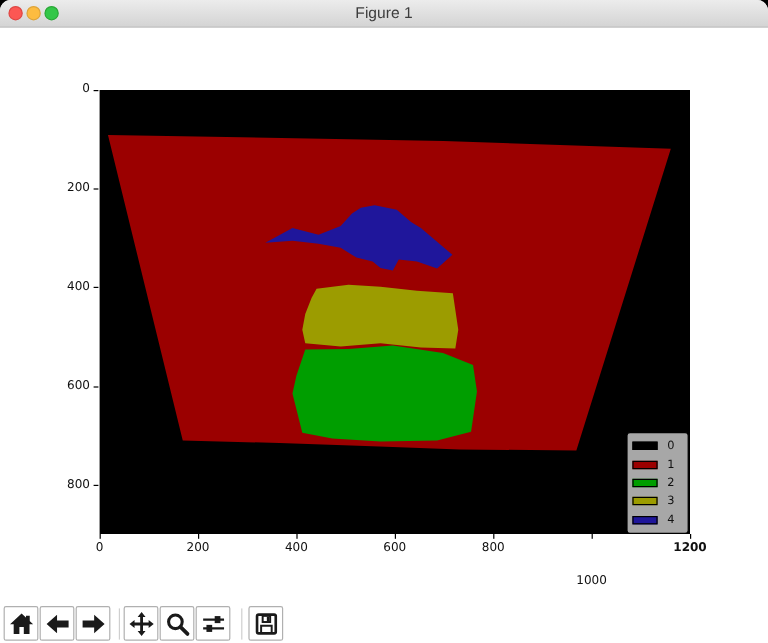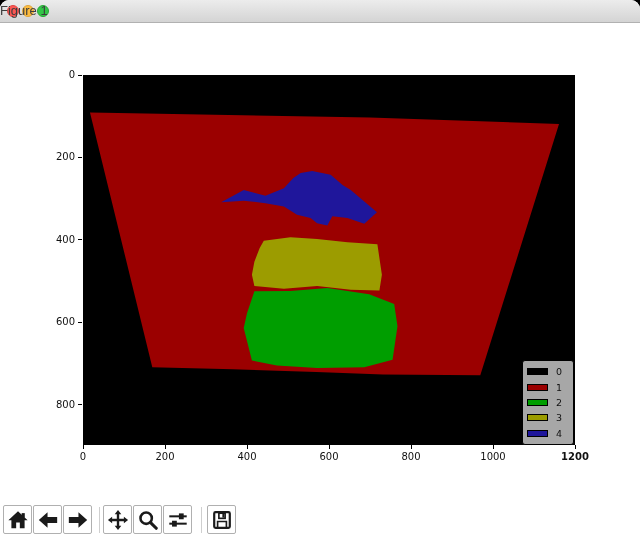--- a/index.html
+++ b/index.html
@@ -9,21 +9,21 @@
     border-radius:9px 9px 0 0;overflow:hidden;
     font-family:"Liberation Sans",sans-serif;
   }
   .titlebar{
     position:absolute;left:0;top:0;width:640px;height:23px;
     background:linear-gradient(#ececec,#d4d4d4);
     border-bottom:1px solid #b1b1b1;
   }
   .titlebar .title{
     position:absolute;left:0;right:0;top:0;height:28px;line-height:22px;
-    text-align:left;font-size:13px;color:#3d3d3d;
+    text-align:center;font-size:13px;color:#3d3d3d;
   }
   .tl{position:absolute;top:5px;width:12px;height:12px;border-radius:50%;border:1px solid transparent;}
   .tl.c0{left:7px;} .tl.c1{left:22px;} .tl.c2{left:37px;}
 
   .plot{
     position:absolute;left:83px;top:75px;width:492px;height:370px;
     background:#000;
   }
   .plot svg{display:block;width:100%;height:100%;}
 
@@ -80,21 +80,21 @@
       <div class="xlab" style="left: 61px;">0</div>
       <div class="tick-x" style="left: 164.5px;"></div>
       <div class="xlab" style="left: 143px;">200</div>
       <div class="tick-x" style="left: 246.5px;"></div>
       <div class="xlab" style="left: 225px;">400</div>
       <div class="tick-x" style="left: 328.5px;"></div>
       <div class="xlab" style="left: 307px;">600</div>
       <div class="tick-x" style="left: 410.5px;"></div>
       <div class="xlab" style="left: 389px;">800</div>
       <div class="tick-x" style="left: 492.5px;"></div>
-      <div class="xlab" style="left: 471px;">1000</div>
+      <div class="xlab" style="left: 471px; margin-top: 28px;">1000</div>
       <div class="tick-x" style="left: 574.5px;"></div>
       <div class="xlab" style="left: 553px; font-weight: bold;">1200</div>
       <div class="tick-y" style="top: 74.5px;"></div>
       <div class="ylab" style="top: 69px;">0</div>
       <div class="tick-y" style="top: 156.905px;"></div>
       <div class="ylab" style="top: 151.405px;">200</div>
       <div class="tick-y" style="top: 239.311px;"></div>
       <div class="ylab" style="top: 233.811px;">400</div>
       <div class="tick-y" style="top: 321.716px;"></div>
       <div class="ylab" style="top: 316.216px;">600</div>

